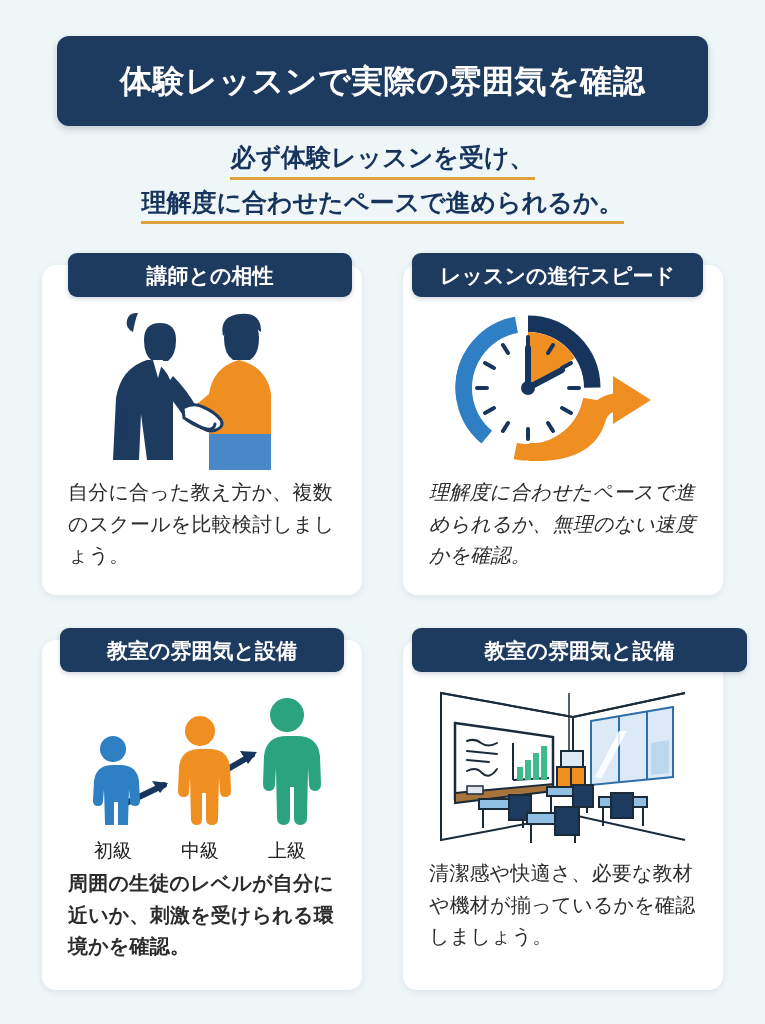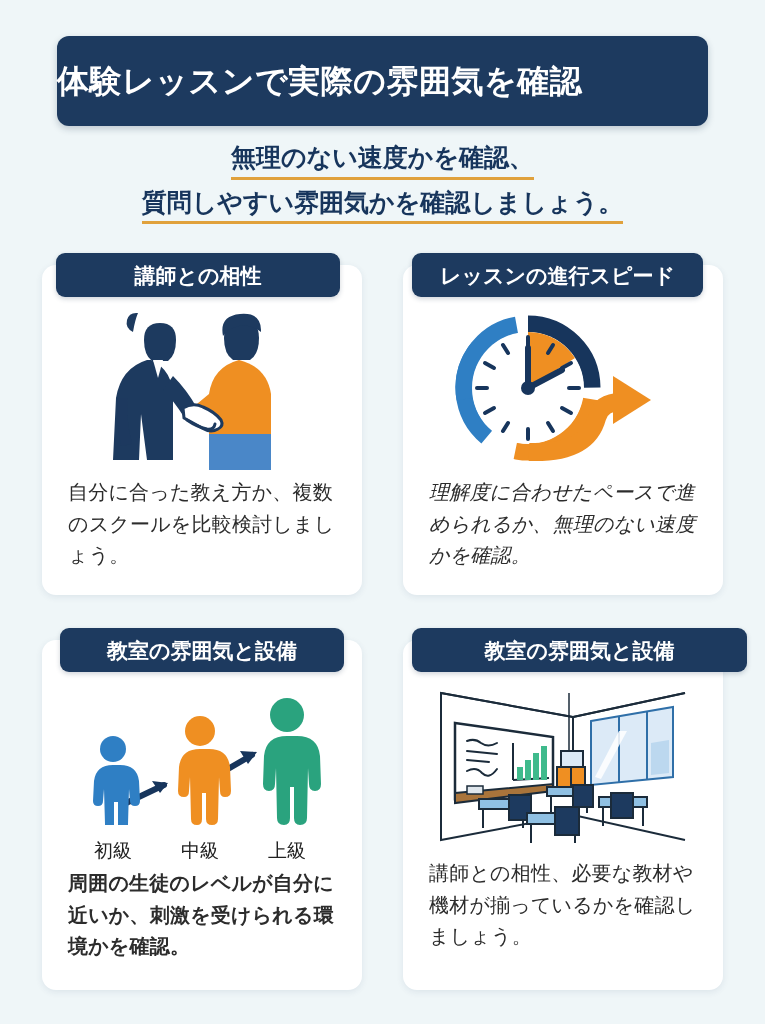--- a/index.html
+++ b/index.html
@@ -27,20 +27,21 @@
     position: absolute;
     left: 57px;
     top: 36px;
     width: 651px;
     height: 90px;
     background: #1d3a5f;
     border-radius: 12px;
     box-shadow: 0 3px 7px rgba(20,40,70,0.22);
     display: flex;
     align-items: center;
+    justify-content: center;
   }
   .header-title {
     color: #ffffff;
     font-size: 32px;
     font-weight: bold;
     letter-spacing: 0.5px;
     text-align: center;
     line-height: 1.2;
   }
 
@@ -81,21 +82,21 @@
     background: #1d3a5f;
     border-radius: 9px;
     height: 44px;
     box-shadow: 0 2px 5px rgba(20,40,70,0.2);
     display: flex;
     align-items: center;
     justify-content: center;
     padding: 0 14px;
     box-sizing: border-box;
   }
-  .pill-1 { left: 56px;  top: 253px; width: 284px; }
+  .pill-1 { left: 68px;  top: 253px; width: 284px; }
   .pill-2 { left: 412px; top: 253px; width: 291px; }
   .pill-3 { left: 60px;  top: 628px; width: 284px; }
   .pill-4 { left: 412px; top: 628px; width: 335px; }
 
   .card-title-text {
     color: #ffffff;
     font-size: 21px;
     font-weight: bold;
     white-space: nowrap;
     line-height: 1;
@@ -151,22 +152,22 @@
 </head>
 <body>
 
 <div class="page">
 
   <div class="header-banner">
     <div class="header-title">体験レッスンで実際の雰囲気を確認</div>
   </div>
 
   <div class="subtitle">
-    <div><span class="subtitle-line">無理のない速度かを確認、</span></div>
-    <div><span class="subtitle-line">質問しやすい雰囲気かを確認しましょう。</span></div>
+    <div><span class="subtitle-line">必ず体験レッスンを受け、</span></div>
+    <div><span class="subtitle-line">理解度に合わせたペースで進められるか。</span></div>
   </div>
 
   <div class="card card-1">
     <div class="card-illustration">
       <svg width="230" height="160" viewBox="0 0 230 160">
 
         <path d="M57 30 q0 -17 16 -17 q16 0 16 17 q0 15 -8 21 l-16 0 q-8 -6 -8 -21z" fill="#1d3a5f"></path>
         <path d="M46 22 q-8 -4 -6 -12 q2 -8 11 -7 q-3 7 -5 19z" fill="#1d3a5f"></path>
         <path d="M60 50 q-26 8 -31 38 l-3 62 l26 0 l2 -46 l6 46 l26 0 l0 -62 q0 -28 -22 -38z" fill="#1d3a5f"></path>
         <path d="M66 50 l10 0 l-5 18 l-5 -18z" fill="#ffffff"></path>
@@ -326,19 +327,19 @@
           <line x1="180" y1="122" x2="180" y2="141"></line>
             <line x1="220" y1="122" x2="220" y2="141"></line>
           <path d="M188 108 l22 0 l0 25 l-22 0 z" fill="#1d3a5f"></path>
           <rect x="104" y="128" width="52" height="11" fill="#8fc0e3"></rect>
           <line x1="108" y1="139" x2="108" y2="158"></line>
             <line x1="152" y1="139" x2="152" y2="158"></line>
           <path d="M132 122 l24 0 l0 28 l-24 0 z" fill="#1d3a5f"></path>
         </g>
       </svg>
     </div>
-    <div class="card-body">講師との相性、必要な教材や機材が揃っているかを確認しましょう。</div>
+    <div class="card-body">清潔感や快適さ、必要な教材や機材が揃っているかを確認しましょう。</div>
   </div>
   <div class="card-title-pill pill-4">
     <span class="card-title-text">教室の雰囲気と設備</span>
   </div>
 
 </div>
 
 </body></html>

